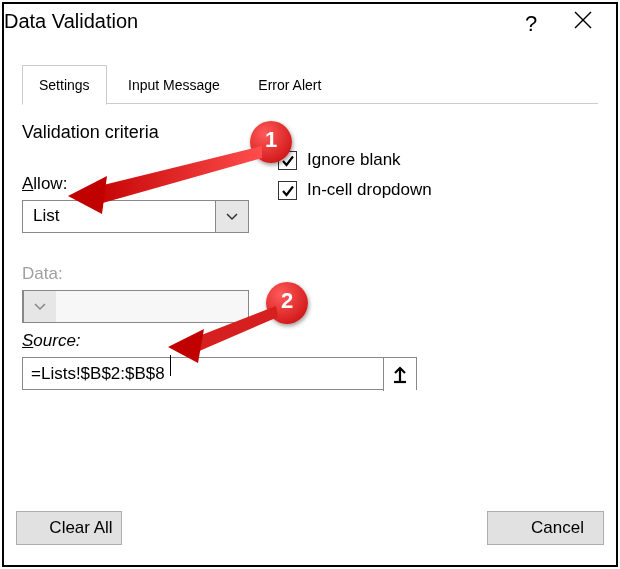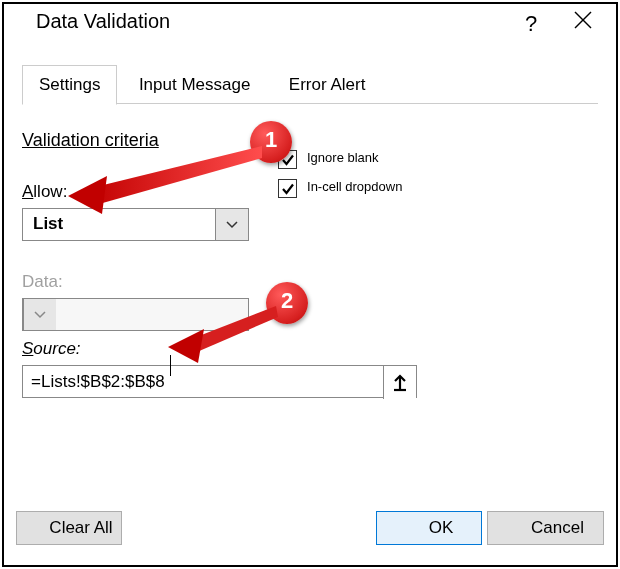--- a/index.html
+++ b/index.html
@@ -9,46 +9,46 @@
   .dialog {
     position:relative;
     width:616px; height:565px;
     border:2px solid #000;
     background:#fff;
     margin:2px;
   }
 
   
   .titlebar { position:relative; height:44px; }
-  .title { position:absolute; left:32px; top:6px; font-size:20px; color:#000; }
+  .title { position:absolute; left:0; top:6px; font-size:20px; color:#000; }
   .help-btn { position:absolute; right:70px; top:8px; width:30px; text-align:center; font-size:22px; line-height:24px; cursor:pointer; }
   .close-btn { position:absolute; right:18px; top:6px; width:30px; text-align:center; cursor:pointer; }
   .close-btn svg { width:20px; height:20px; stroke:#000; stroke-width:1.5; }
 
   
   .tabstrip { position:absolute; left:18px; top:60px; right:18px; height:40px; border-bottom:1px solid #ccc; }
-  .tab { display:inline-block; height:40px; padding:0 16px; font-size:17px; line-height:38px; color:#000; position:relative; top:1px; border:1px solid transparent; cursor:pointer; }
+  .tab { display:inline-block; height:40px; padding:0 16px; font-size:14px; line-height:38px; color:#000; position:relative; top:1px; border:1px solid transparent; cursor:pointer; }
   .tab.active { border:1px solid #ccc; border-bottom:1px solid #fff; background:#fff; }
 
   .content { position:absolute; left:18px; right:18px; top:110px; bottom:72px; }
 
-  .section-title { font-size:18px; color:#000; margin-top:16px;text-decoration:underline; }
+  .section-title { font-size:18px; color:#000; margin-top:8px; }
 
   .lbl { font-size:17px; margin-top:31px; }
   .lbl .ul { text-decoration:underline; }
   .disabled { color:#a0a0a0; }
 
-  .combo { display:flex; width:227px; height:33px; border:1px solid #888; margin-top:6px; background:#fff;font-weight:bold; }
+  .combo { display:flex; width:227px; height:33px; border:1px solid #888; margin-top:6px; background:#fff; }
   .combo.disabled-combo { background:#f7f7f7; }
   .combo-text { flex:1; padding:5px 10px; font-size:17px; }
   .combo-btn { width:33px; border-left:1px solid #888; background:#e6e6e6; display:flex; align-items:center; justify-content:center; }
   .combo-btn svg { width:12px; height:8px; }
 
   .checks { position:absolute; left:256px; top:36px; }
-  .check-row { display:flex; align-items:flex-start; font-size:13px; margin-bottom:10px; }
+  .check-row { display:flex; align-items:flex-end; font-size:17px; margin-bottom:10px; }
   .check-box { width:19px; height:19px; border:1.5px solid #333; margin-right:10px; display:flex; align-items:center; justify-content:center; background:#fff; }
   .check-box svg { width:14px; height:14px; stroke:#000; stroke-width:2.2; fill:none; }
 
   .source-input { width:395px; height:33px; border:1px solid #888; margin-top:6px; display:flex; align-items:flex-start; }
   .source-field { flex:1; height:100%; border:none; outline:none; padding:0 8px; font-size:17px; font-family:"Segoe UI", Tahoma, sans-serif; }
   .ref-btn { width:33px; height:33px; border:1px solid #888; border-right:none; border-top:none; border-bottom:none; display:flex; align-items:center; justify-content:center; background:#fff; }
   .ref-btn svg { width:16px; height:18px; }
 
   .apply-row { position:absolute; left:0; bottom:12px; display:flex; align-items:center; font-size:17px; }
 
@@ -160,17 +160,16 @@
 
   <div class="anno-circle" style="left:262px; top:278px;"></div>
   <div class="anno-num" style="left:262px; top:284px;">2</div>
   <svg class="arrow-svg" style="left:152px; top:295px; width:130px; height:60px;">
     <polygon points="120,7 30,42 34,56 122,18" fill="#d61f1f"></polygon>
     <polygon points="12,48 48,30 42,64" fill="#c10000"></polygon>
   </svg>
 
   <div class="footer">
     <div class="btn btn-clear"><span class="ul">C</span><span>lear All</span></div>
-    <div class="btn btn-ok">OK</div>
     <div class="btn btn-cancel">Cancel</div>
   </div>
 
 </div>
 
 </body></html>

